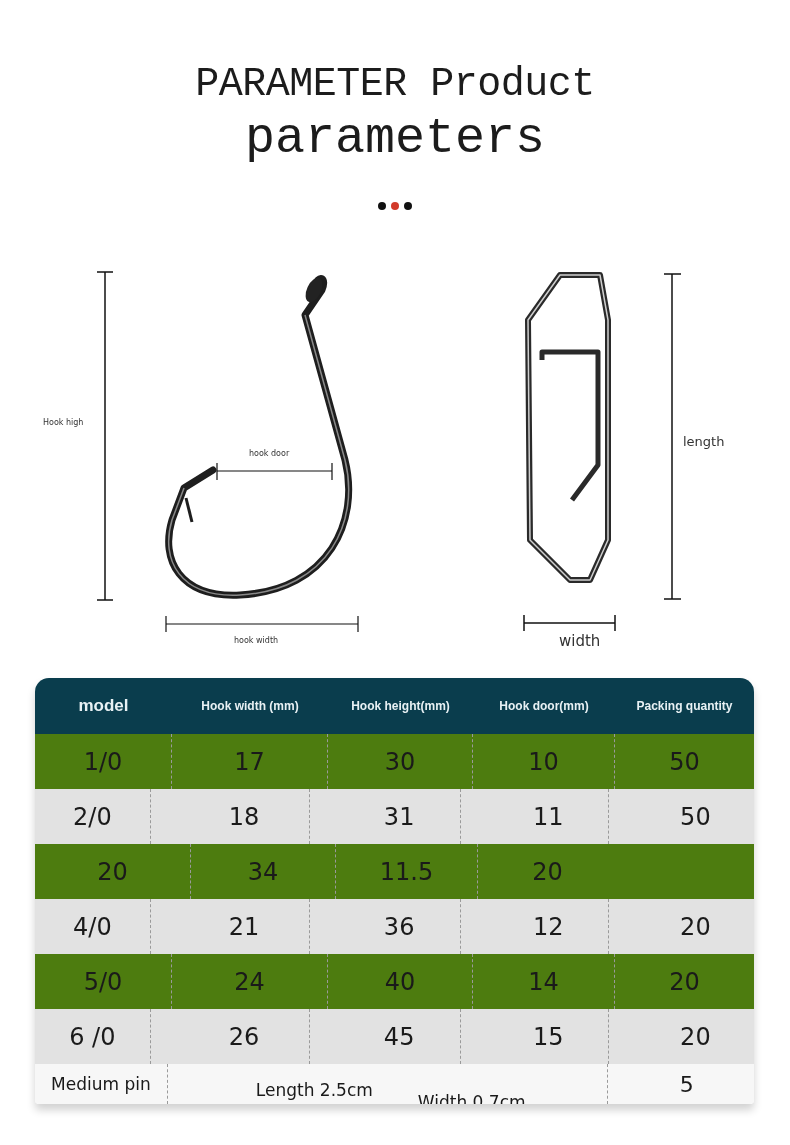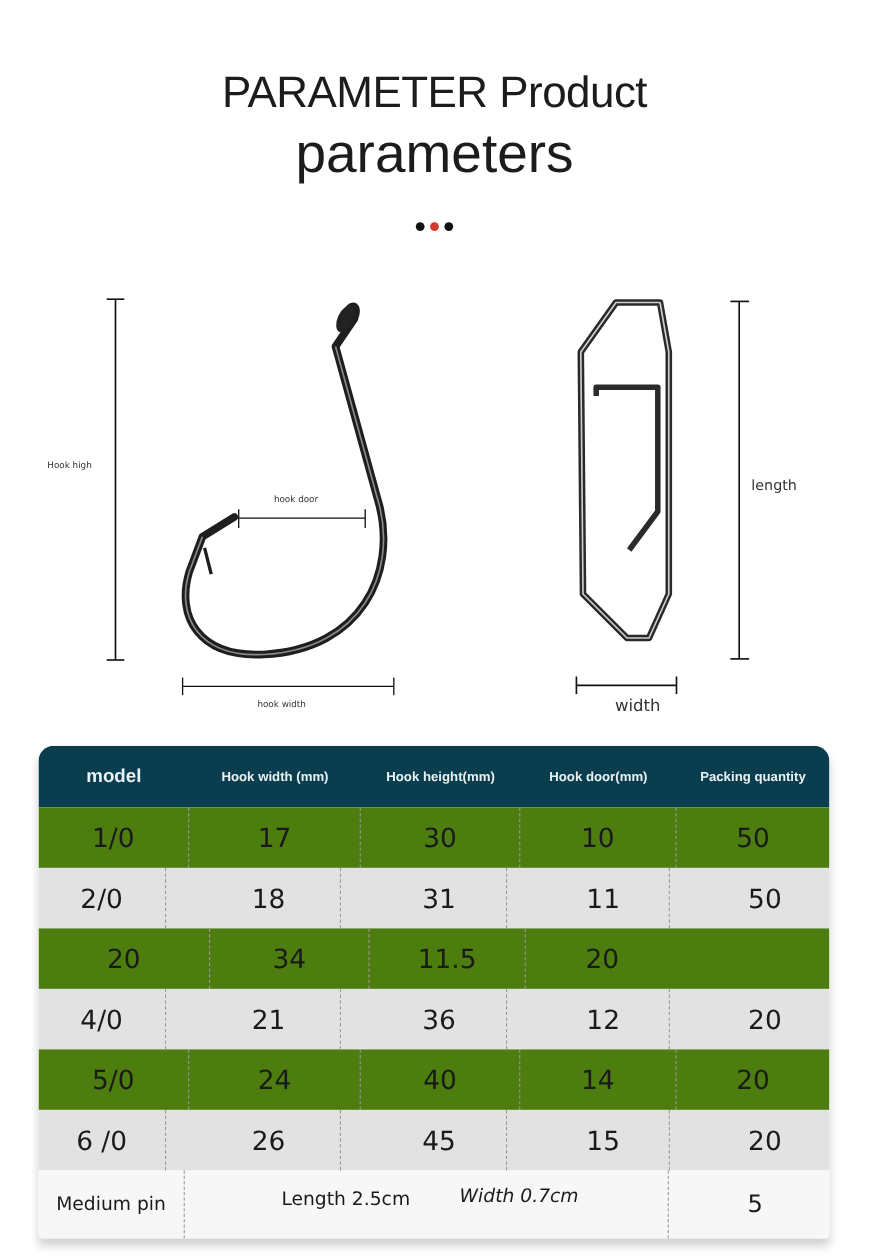--- a/index.html
+++ b/index.html
@@ -2,41 +2,41 @@
 <html><head>
   <meta charset="utf-8">
   <style>
     * { box-sizing: border-box; margin: 0; padding: 0; }
     html, body { width: 790px; height: 1145px; background: #ffffff; overflow: hidden; }
     body { position: relative; font-family: "Liberation Sans", sans-serif; color: #1a1a1a; }
 
     .corner-arc { position: absolute; left: 0; top: 0; width: 95px; height: 60px; overflow: hidden; }
     .corner-arc .shape { position: absolute; left: -40px; top: -90px; width: 170px; height: 180px; border-radius: 50%; background: #ffffff; box-shadow: -60px -40px 0 40px #000; }
 
-    .title { position: absolute; left: 0; width: 790px; text-align: center; font-family: Liberation Sans, sans-serif; color: #1c1c1c; }
+    .title { position: absolute; left: 0; width: 790px; text-align: center; font-family: Liberation Mono, monospace; color: #1c1c1c; }
     .title-line1 { top: 62px; font-size: 40px; letter-spacing: -0.5px; }
     .title-line2 { top: 110px; font-size: 50px; letter-spacing: 0px; }
 
     .dots { position: absolute; top: 202px; left: 378px; display: flex; gap: 5px; }
     .dot { width: 8px; height: 8px; border-radius: 50%; }
 
     .diagram { position: absolute; }
     .dim-label { position: absolute; font-family: "DejaVu Sans", sans-serif; color: #333; white-space: nowrap; }
 
     .table-wrap { position: absolute; left: 35px; top: 678px; width: 719px; border-radius: 14px 14px 4px 4px; overflow: hidden; box-shadow: 0 6px 8px rgba(0,0,0,0.18); }
     .thead { display: flex; height: 56px; background: #0a3d4d; color: #e8f1f4; align-items: center; }
     .th { display: flex; align-items: center; justify-content: center; font-family: "Liberation Sans", sans-serif; font-size: 12px; font-weight: bold; }
     .th.first { font-size: 17px; }
     .row { display: flex; height: 55px; align-items: center; }
     .row.odd { background: #4d7c0f; }
     .row.even { background: #e2e2e2; gap: 28px; }
     .cell { height: 100%; display: flex; align-items: center; justify-content: center; font-family: "DejaVu Sans", sans-serif; font-size: 24px; color: #1a1a1a; border-right: 1px dashed #9a9a9a; }
     .cell:last-child { border-right: none; }
     .c0 { width: 137px; } .c1 { width: 156px; } .c2 { width: 145px; } .c3 { width: 142px; } .c4 { width: 139px; }
-    .footer-row { display: flex; height: 62px; background: #f7f7f7; gap: 11px; }
+    .footer-row { display: flex; height: 40px; background: #f7f7f7; gap: 11px; }
     .footer-row .cell { font-size: 17px; }
     .footer-mid { width: 443px; position: relative; border-right: 1px dashed #9a9a9a; }
     .footer-mid span { position: absolute; top: 16px; font-family: "DejaVu Sans", sans-serif; font-size: 17px; }
   </style>
 </head>
 <body>
 
 <div class="corner-arc">
     <div class="shape"></div>
   </div>
@@ -141,17 +141,17 @@
     <div class="cell c1">26</div>
     <div class="cell c2">45</div>
     <div class="cell c3">15</div>
     <div class="cell c4">20</div>
   </div>
 
   <div class="footer-row">
     <div class="cell c0">Medium pin</div>
     <div class="footer-mid">
       <span style="left:77px;">Length 2.5cm</span>
-      <span style="left:239px;top:14px;font-style:italic;">Width 0.7cm</span>
+      <span style="left:239px;top:28px;">Width 0.7cm</span>
     </div>
     <div class="cell c4" style="font-size:22px;">5</div>
   </div>
 </div>
 
 </body></html>

